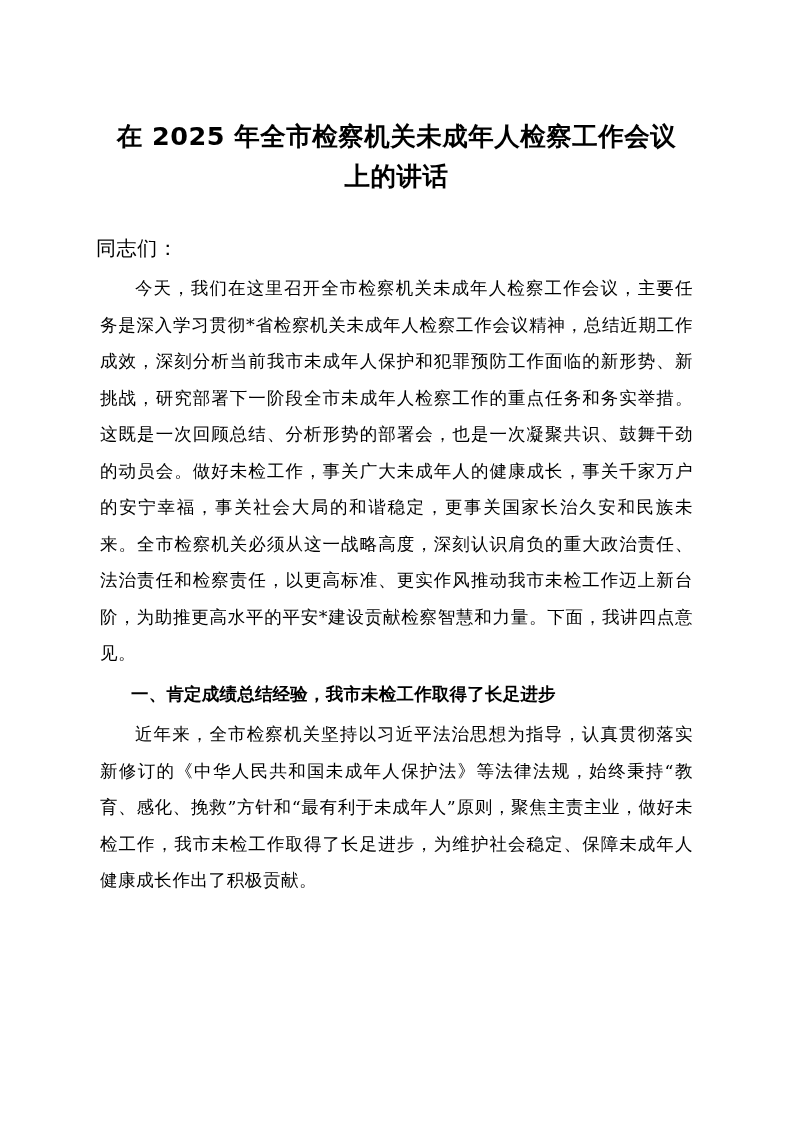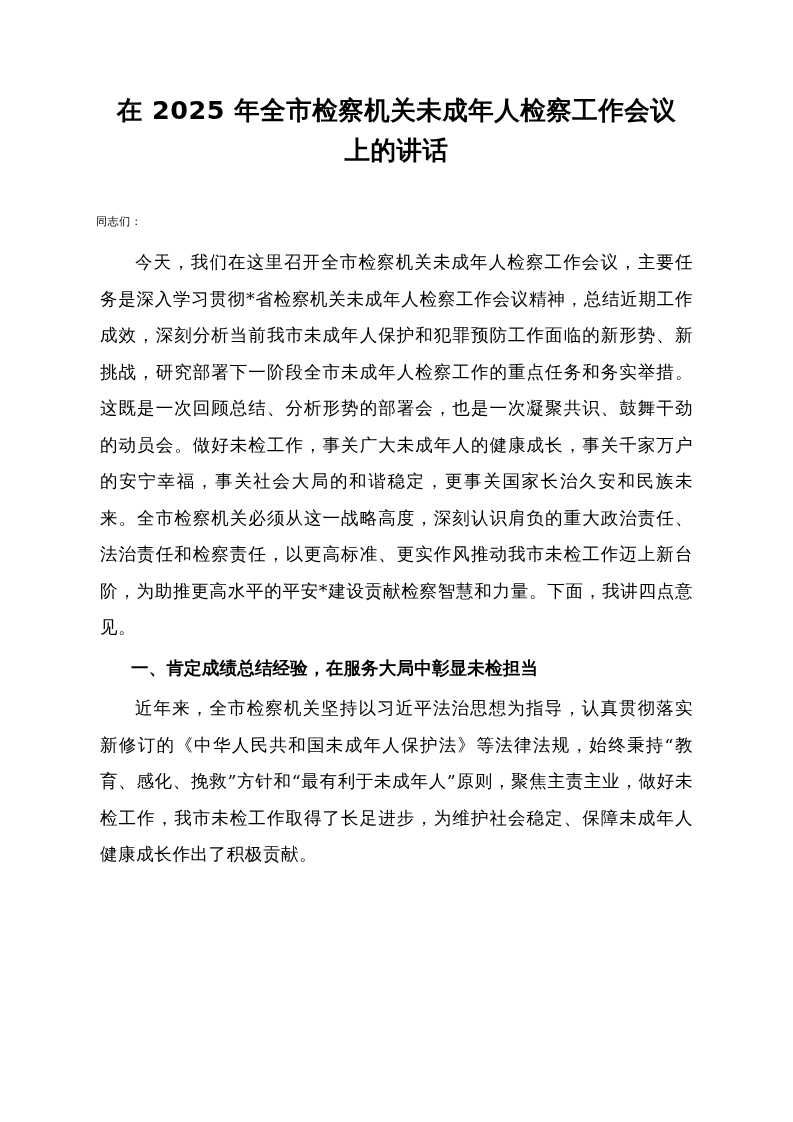--- a/index.html
+++ b/index.html
@@ -12,35 +12,35 @@
     height: 1122px;
     font-family: "DejaVu Serif", "Liberation Serif", serif;
     color: #000000;
     -webkit-font-smoothing: antialiased;
   }
   .page {
     position: relative;
     width: 793px;
     height: 1122px;
     box-sizing: border-box;
-    padding: 90px 96px 80px 96px;
+    padding: 116px 96px 80px 96px;
     background: #ffffff;
   }
   .doc-title {
     font-family: "DejaVu Sans", "Liberation Sans", sans-serif;
     font-weight: bold;
     font-size: 25.5px;
     line-height: 40px;
     text-align: center;
     letter-spacing: 0.5px;
     margin: 0 0 34px 0;
     padding: 0 8px;
   }
   .salutation {
-    font-size: 11px;
+    font-size: 20px;
     line-height: 36px;
     margin: 0 0 2px 0;
     text-align: justify;
     text-align-last: left;
     letter-spacing: 0.6px;
   }
   .para {
     font-size: 17.5px;
     line-height: 36.5px;
     margin: 4px;
@@ -64,17 +64,17 @@
 <body>
 
 <div class="page">
 
   <h1 class="doc-title">在 2025 年全市检察机关未成年人检察工作会议上的讲话</h1>
 
   <p class="salutation">同志们：</p>
 
   <p class="para">今天，我们在这里召开全市检察机关未成年人检察工作会议，主要任务是深入学习贯彻*省检察机关未成年人检察工作会议精神，总结近期工作成效，深刻分析当前我市未成年人保护和犯罪预防工作面临的新形势、新挑战，研究部署下一阶段全市未成年人检察工作的重点任务和务实举措。这既是一次回顾总结、分析形势的部署会，也是一次凝聚共识、鼓舞干劲的动员会。做好未检工作，事关广大未成年人的健康成长，事关千家万户的安宁幸福，事关社会大局的和谐稳定，更事关国家长治久安和民族未来。全市检察机关必须从这一战略高度，深刻认识肩负的重大政治责任、法治责任和检察责任，以更高标准、更实作风推动我市未检工作迈上新台阶，为助推更高水平的平安*建设贡献检察智慧和力量。下面，我讲四点意见。</p>
 
-  <p class="heading">一、肯定成绩总结经验，在服务大局中彰显未检担当</p>
+  <p class="heading">一、肯定成绩总结经验，我市未检工作取得了长足进步</p>
 
   <p class="para">近年来，全市检察机关坚持以习近平法治思想为指导，认真贯彻落实新修订的《中华人民共和国未成年人保护法》等法律法规，始终秉持“教育、感化、挽救”方针和“最有利于未成年人”原则，聚焦主责主业，做好未检工作，我市未检工作取得了长足进步，为维护社会稳定、保障未成年人健康成长作出了积极贡献。</p>
 
 </div>
 
 </body></html>

